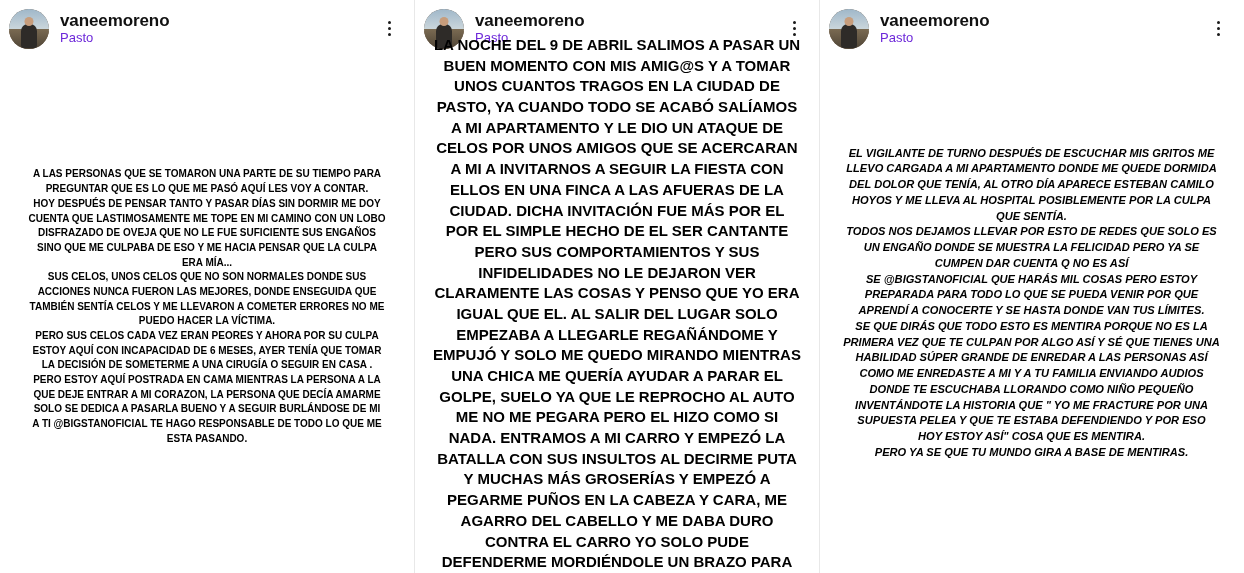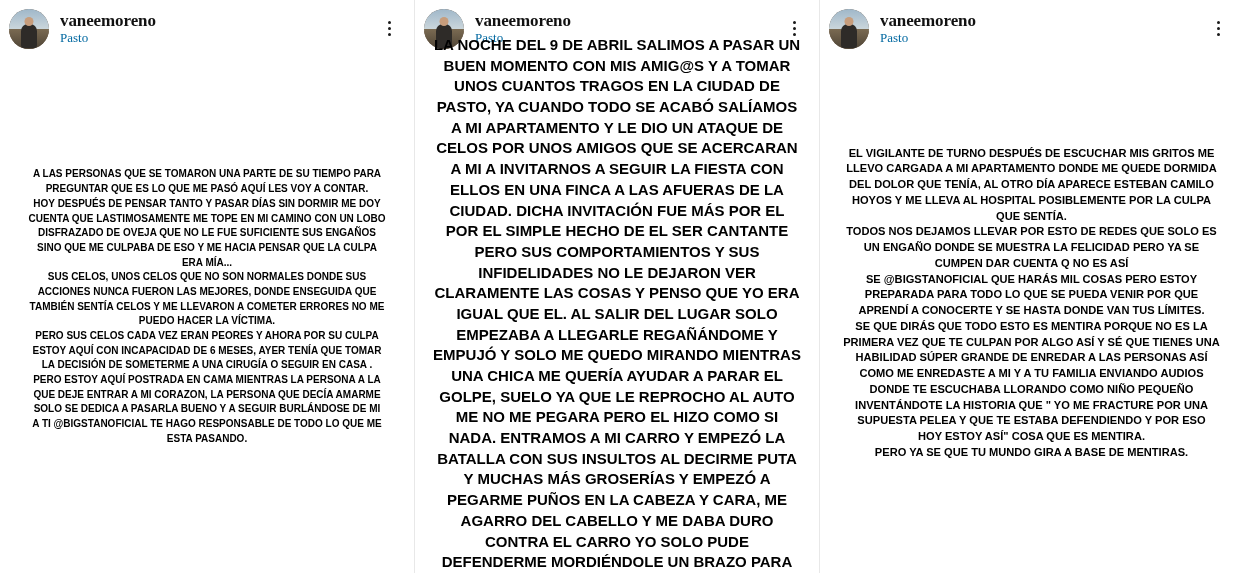--- a/index.html
+++ b/index.html
@@ -80,35 +80,34 @@
     border-radius: 50%;
     background: #c79d7c;
   }
   .names {
     display: flex;
     flex-direction: column;
     justify-content: space-between;
     line-height: 1.15;
     flex: 1 1 auto;
     min-width: 0;
-    font-family: Liberation Serif, serif;
   }
   .username {
     font-size: 17px;
     font-weight: bold;
     color: #111111;
     letter-spacing: -0.1px;
     white-space: nowrap;
     overflow: hidden;
     text-overflow: ellipsis;
   }
   .location {
     font-size: 13px;
     font-weight: normal;
-    color: #0369a1;
+    color: #6d28d9;
     white-space: nowrap;
     overflow: hidden;
     text-overflow: ellipsis;
     margin-top: 1px;
   }
   .more-btn {
     width: 26px;
     height: 34px;
     display: flex;
     flex-direction: column;
@@ -137,21 +136,21 @@
   }
   .caption {
     width: 100%;
     text-align: center;
     color: #000000;
     font-weight: bold;
     white-space: pre-line;
   }
   .p1 .caption { font-size: 10px; line-height: 1.47; padding: 0 16px; transform: translateY(-8px); }
   .p2 .caption { font-size: 15px; line-height: 1.38; padding: 0 7px; transform: translateY(-22px); }
-  .p3 .caption { font-size: 11.1px; line-height: 1.42; padding: 0 12px; transform: translateY(-12px); }
+  .p3 .caption { font-size: 11.1px; line-height: 1.42; padding: 0 12px; transform: translateY(-12px); font-style: italic; }
 
   .bottom-strip {
     position: absolute;
     left: 0;
     bottom: 0;
     height: 8px;
     background: #f2f2f2;
     border-top: 1px solid #e2e2e2;
   }
   .p2 .bottom-strip { width: 100%; }

